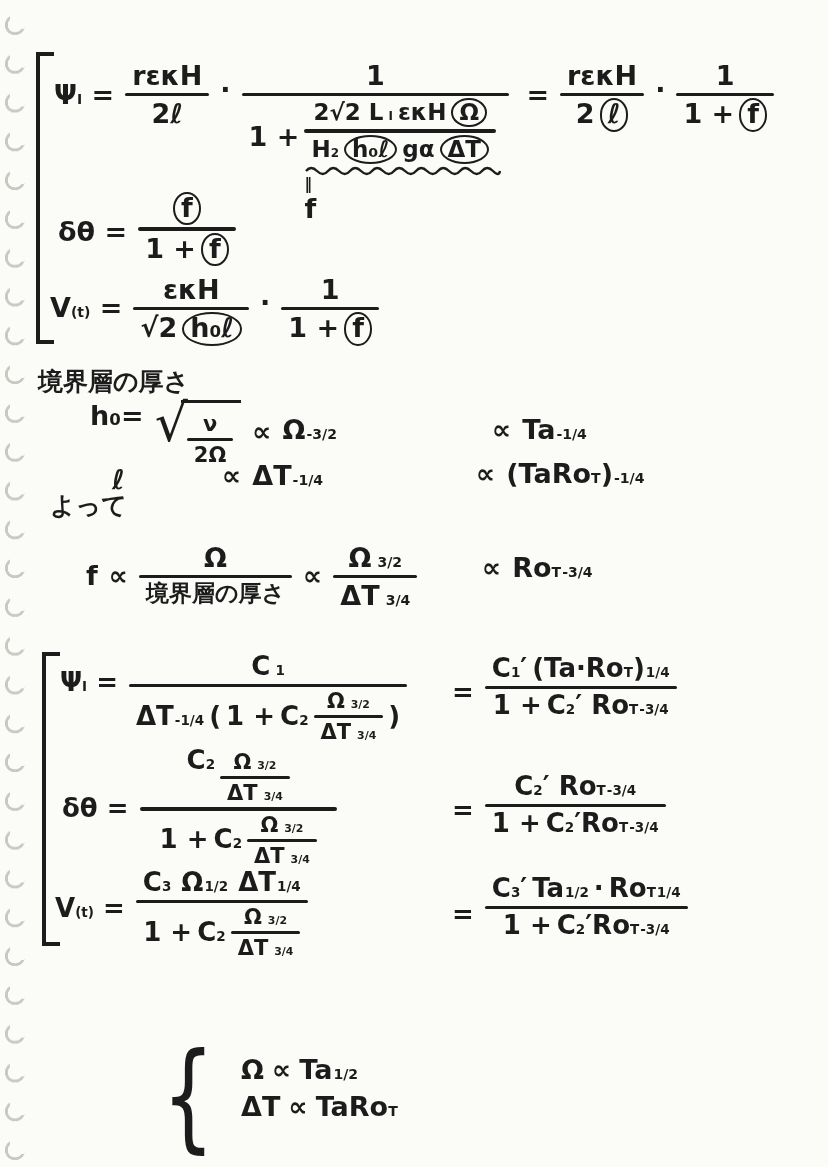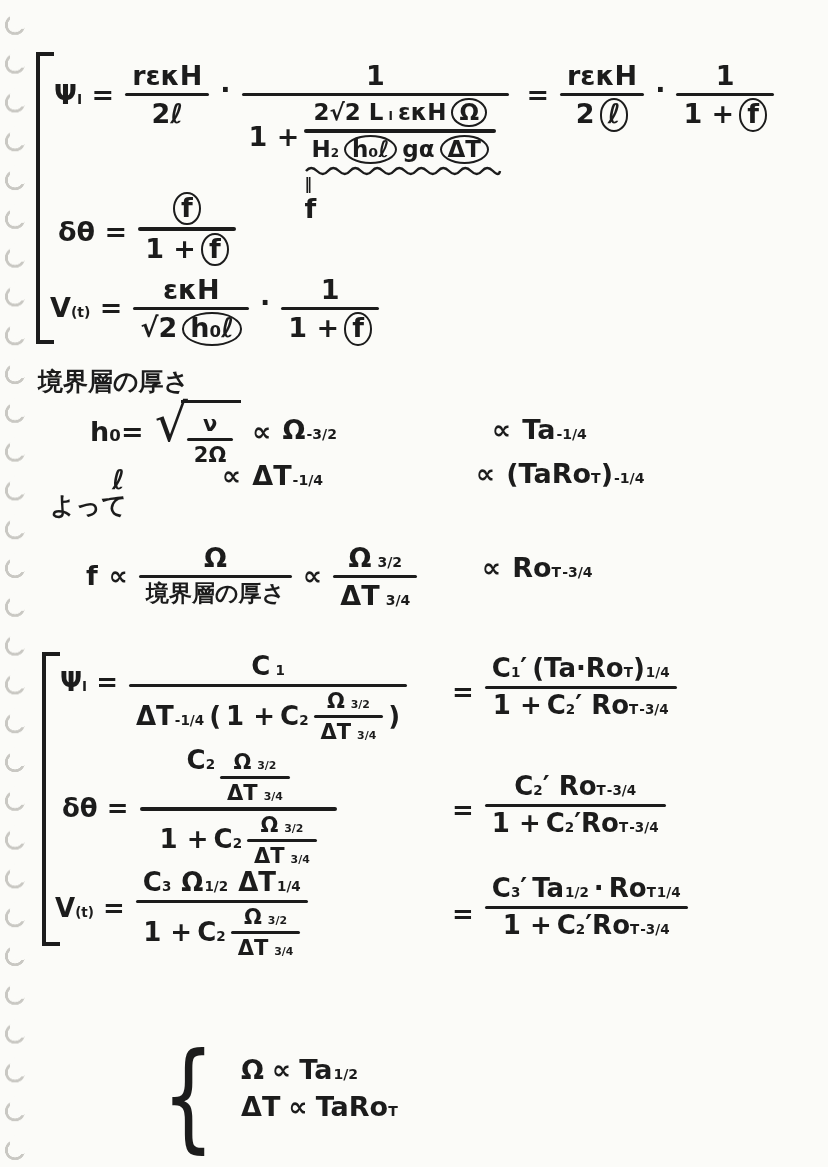--- a/index.html
+++ b/index.html
@@ -132,21 +132,21 @@
       <span class="de">
           <span>1 +</span>
           <span class="circ">f</span>
         </span>
     </span>
   </div>
 
   <div class="abs f25" style="left:38px;top:368px;">境界層の厚さ</div>
 
   <div class="abs rw" style="left:90px;top:400px;">
-    <span class="tok" style="margin-top:16px">
+    <span class="tok" style="">
         <span>h₀</span>
         <span>=</span>
       </span>
     <span class="sqrt">
       <span class="rad">√</span>
       <span class="vinc">
         <span class="fr f21">
           <span class="nu">ν</span>
           <span class="bar"></span>
           <span class="de">2Ω</span>

